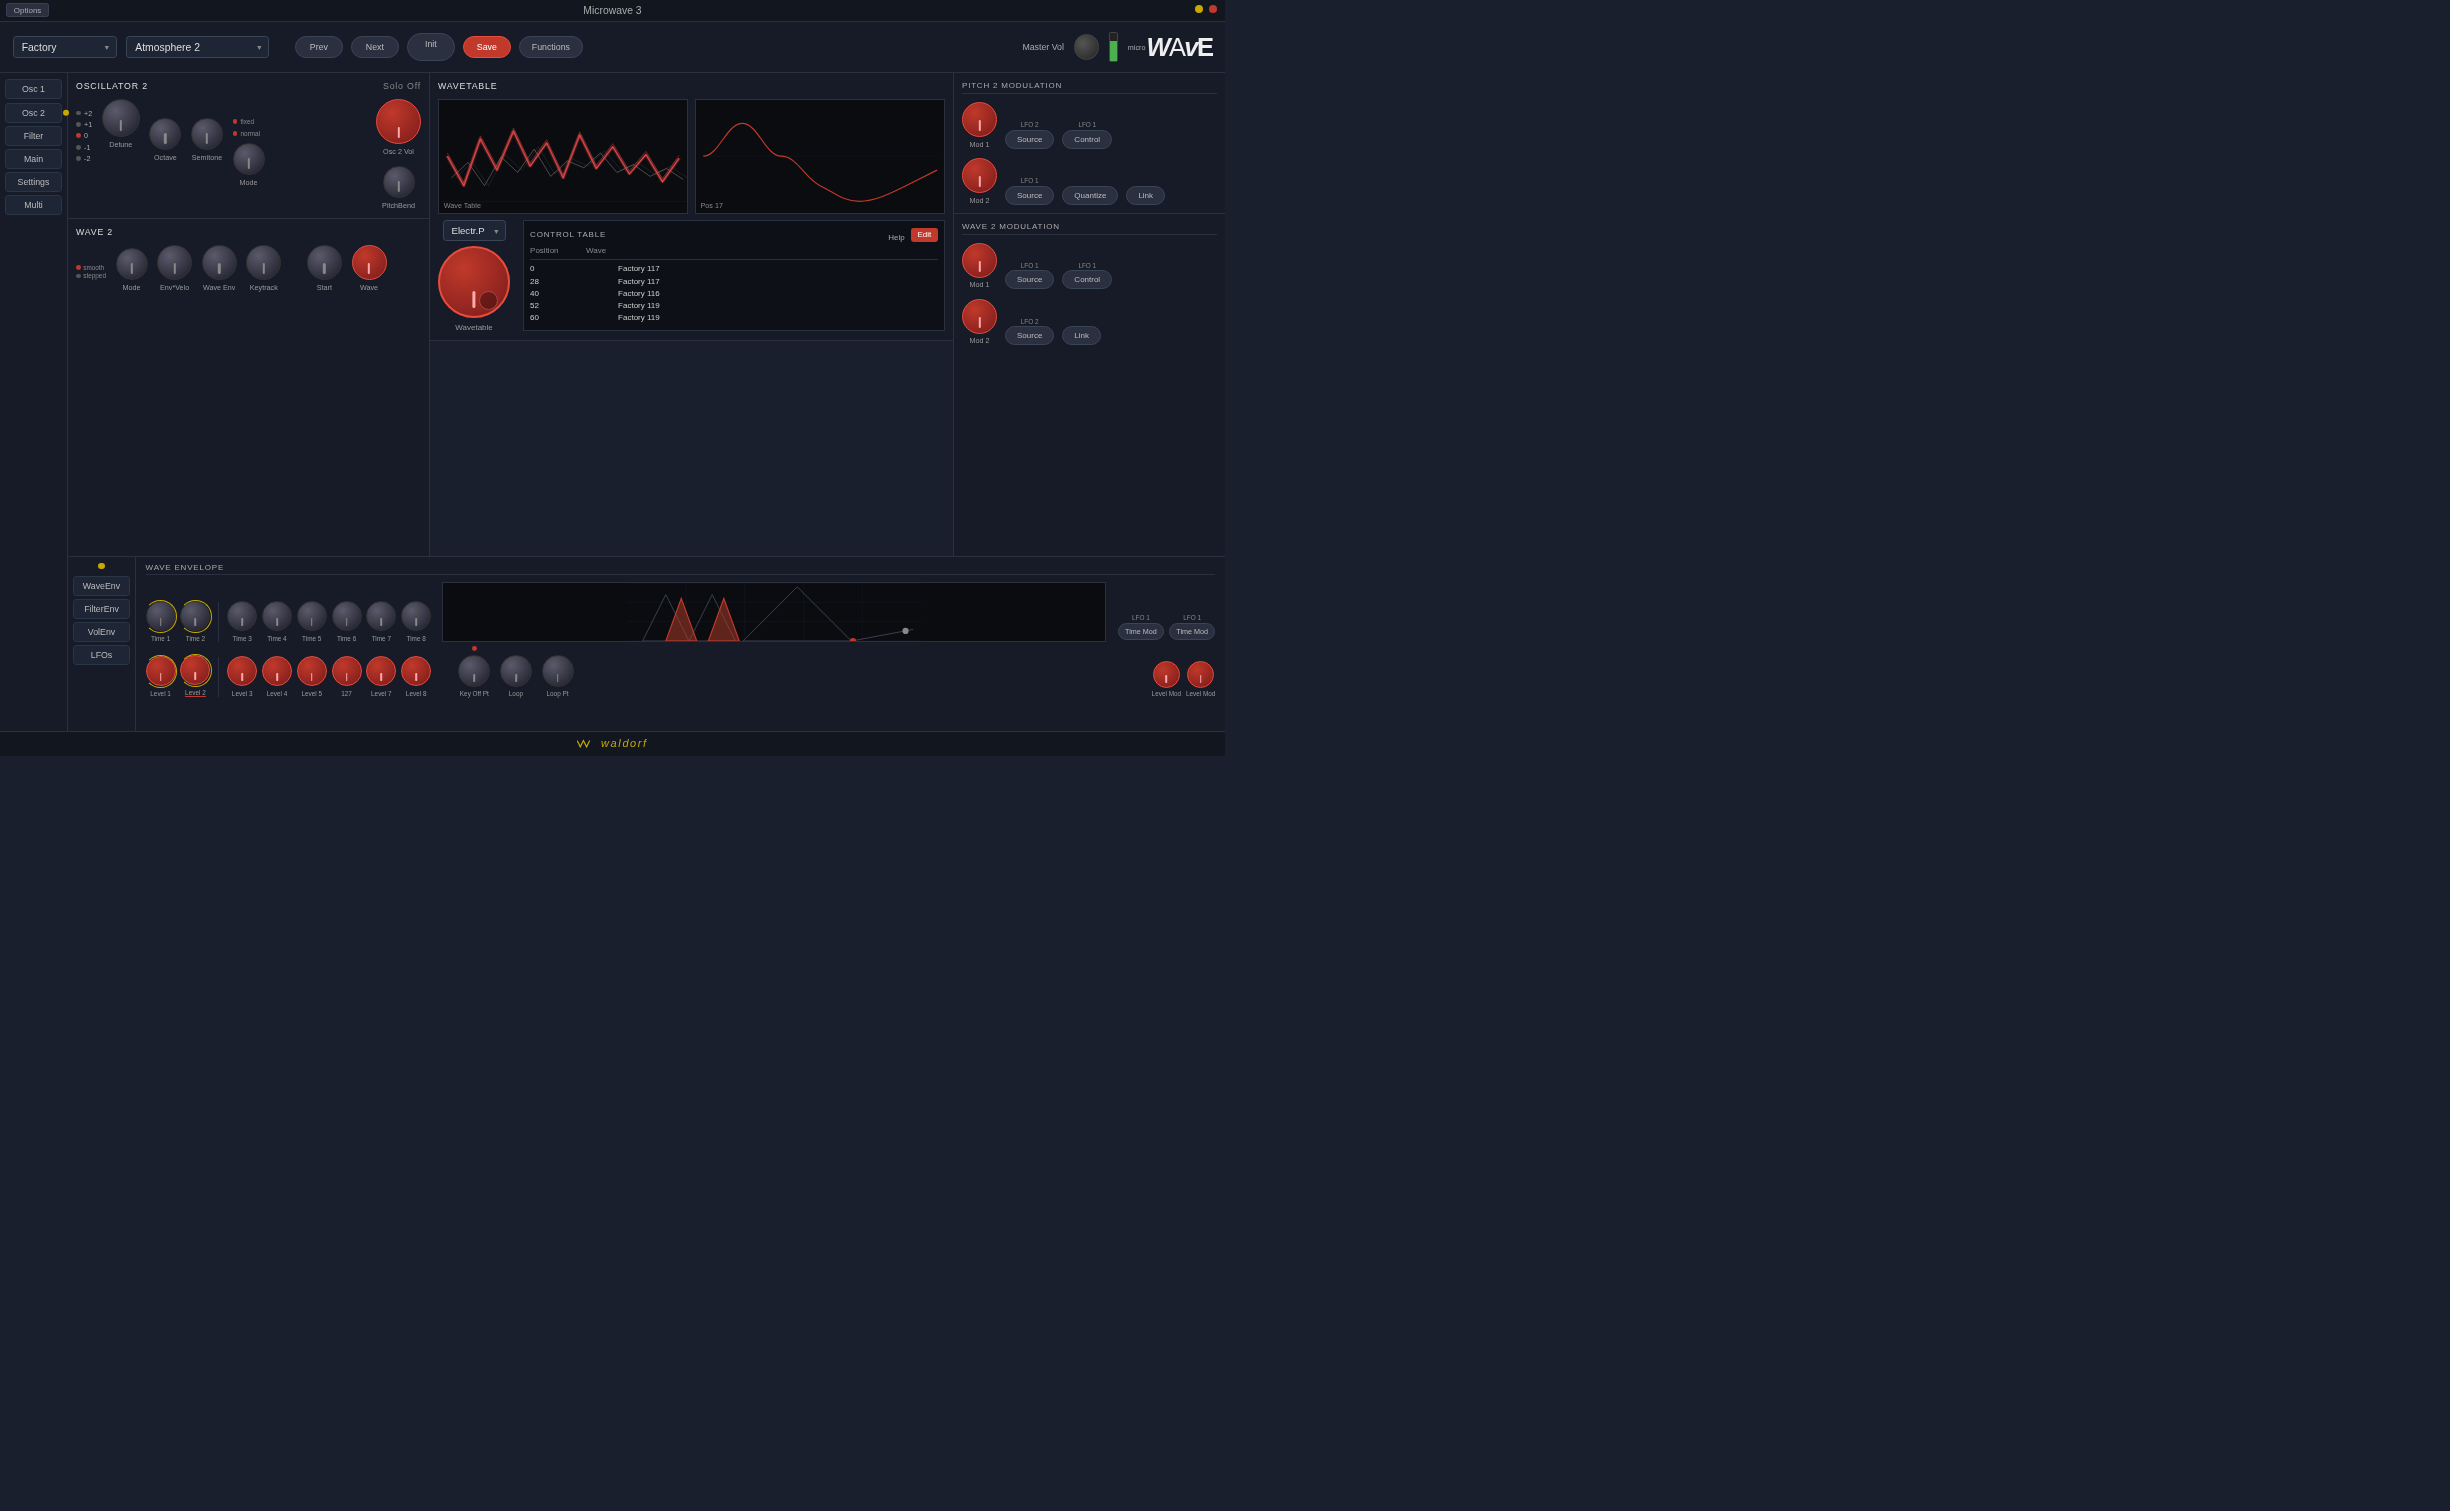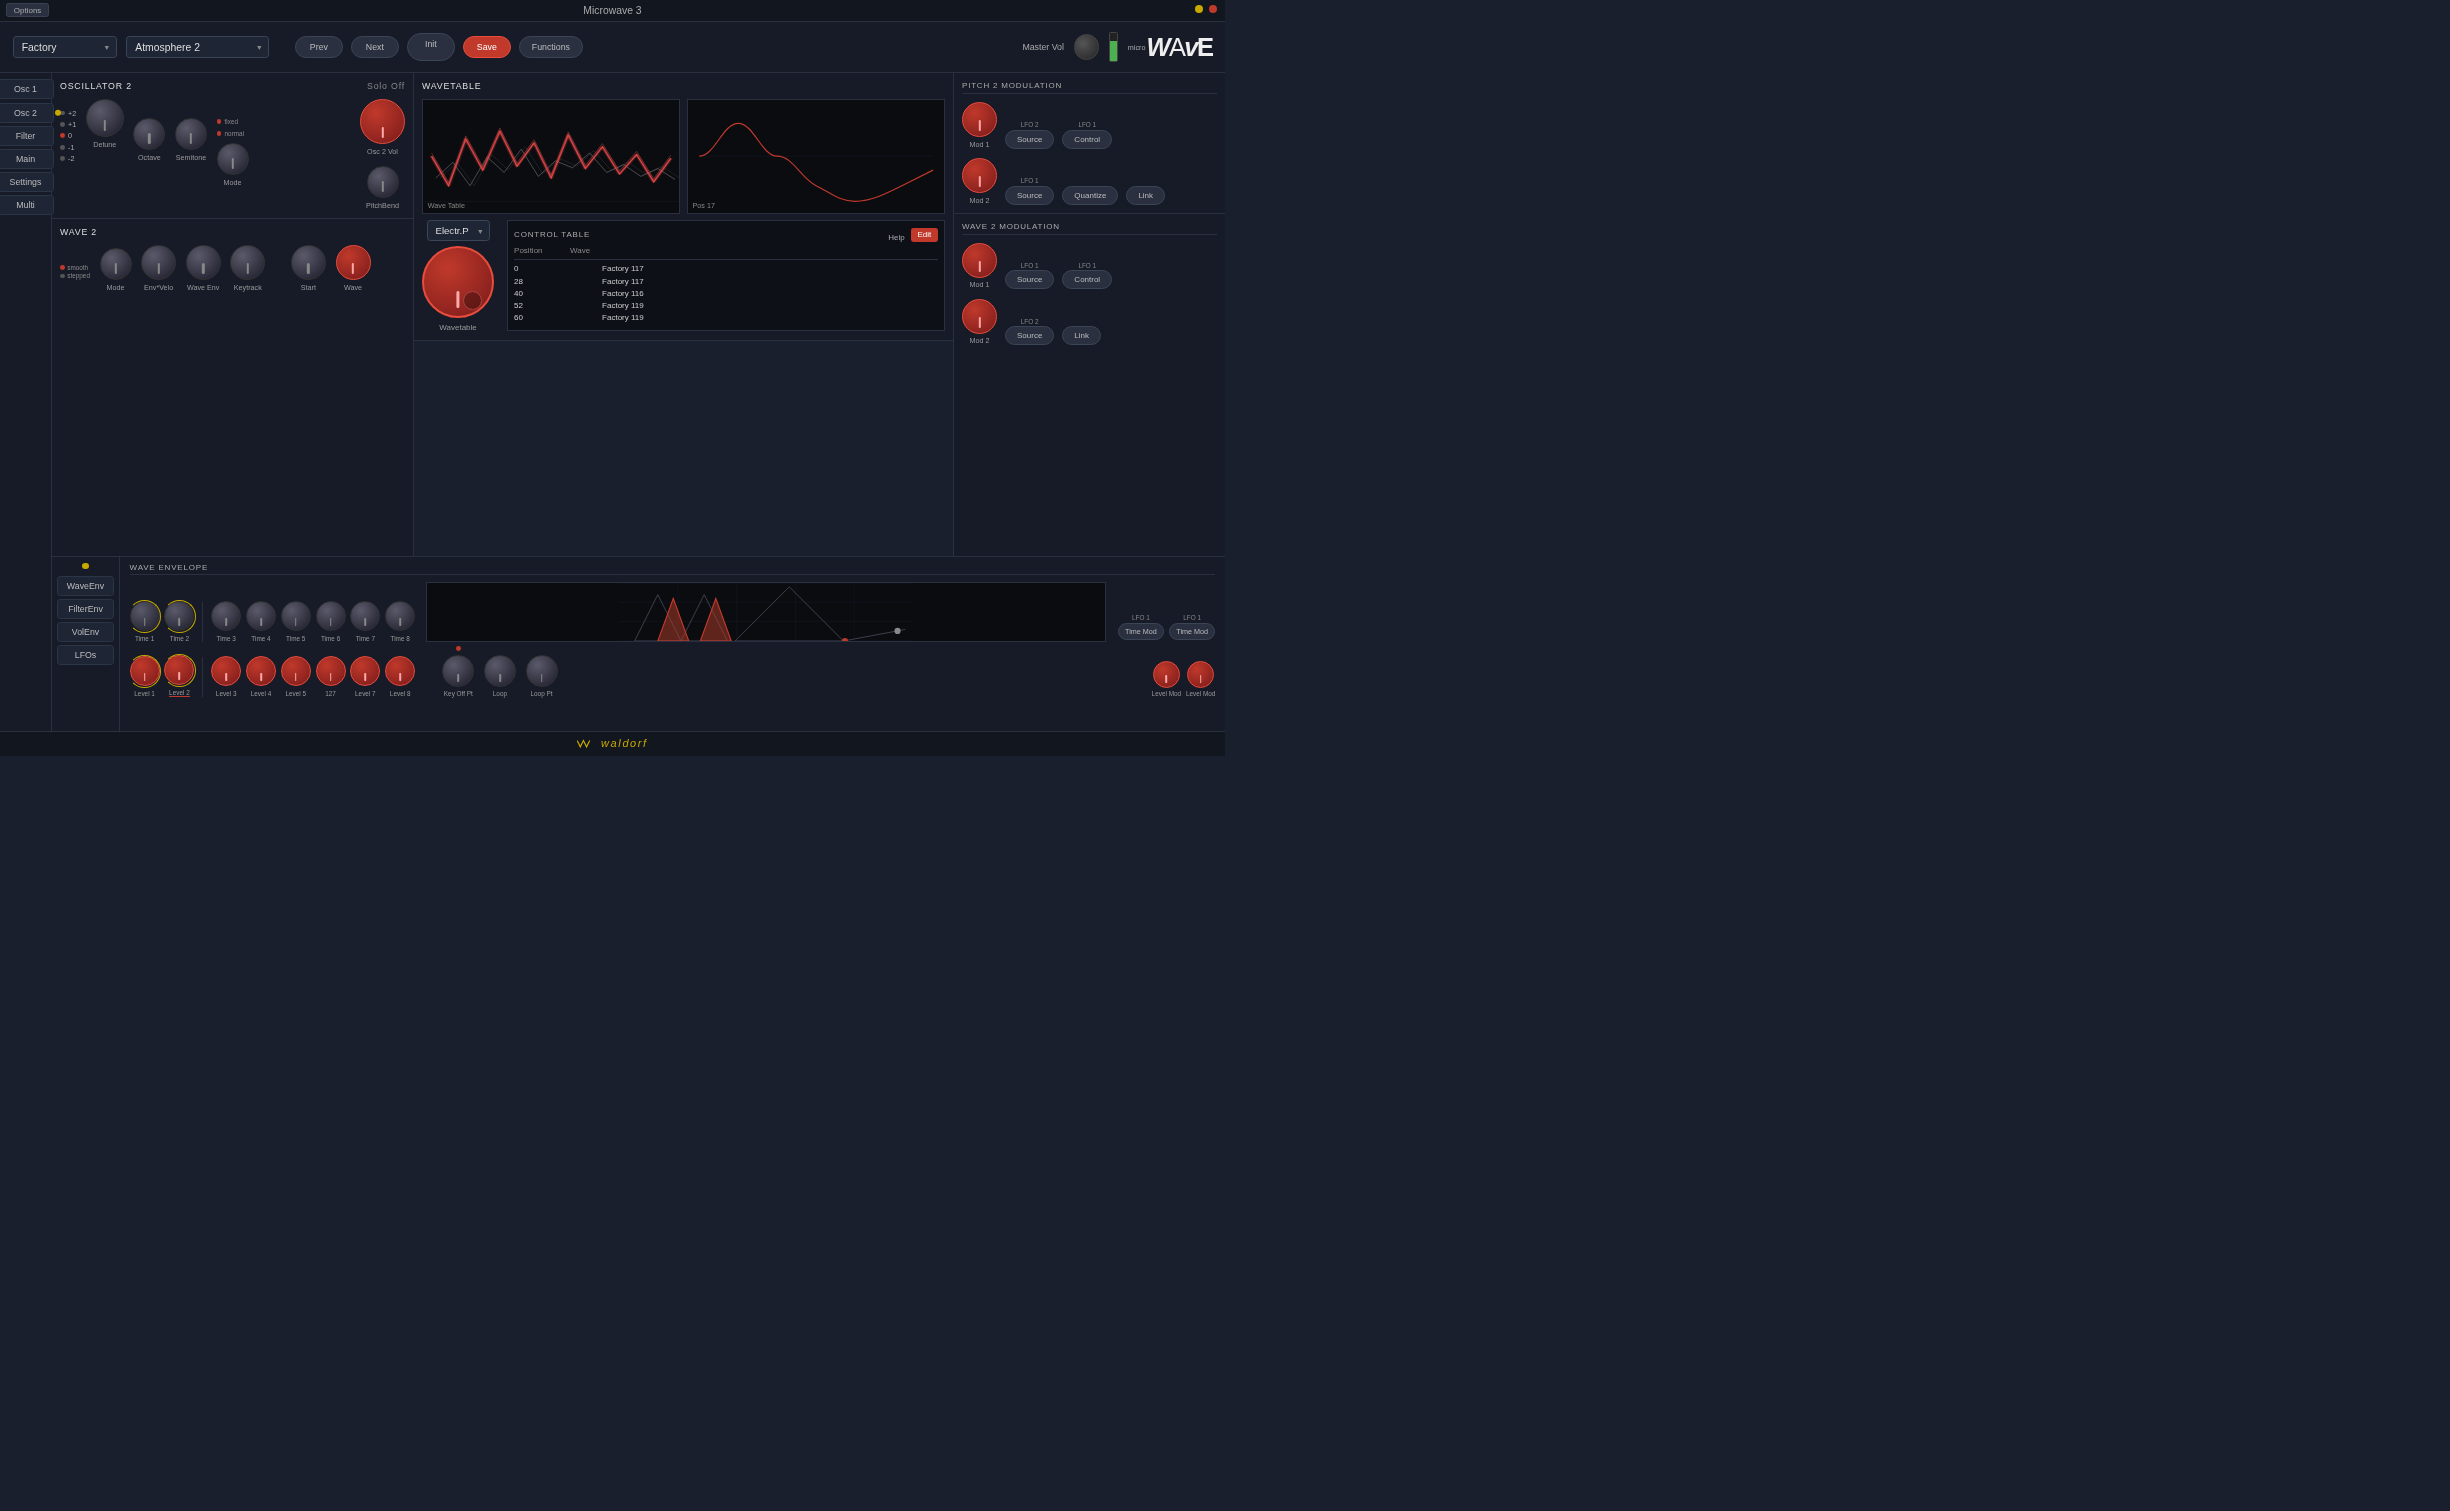--- a/index.html
+++ b/index.html
@@ -149,21 +149,21 @@
       bottom: 0;
       width: 100%;
       background: #4caf50;
     }
     .logo-area {
       display: flex;
       align-items: center;
     }
     
     .left-sidebar {
-      width: 52px;
+      width: 68px;
       background: #161b27;
       border-right: 0.8px solid #2a3040;
       display: flex;
       flex-direction: column;
       align-items: center;
       padding: 6.4px 3.2px;
       gap: 3.2px;
     }
     .sidebar-btn {
       width: 57px;

